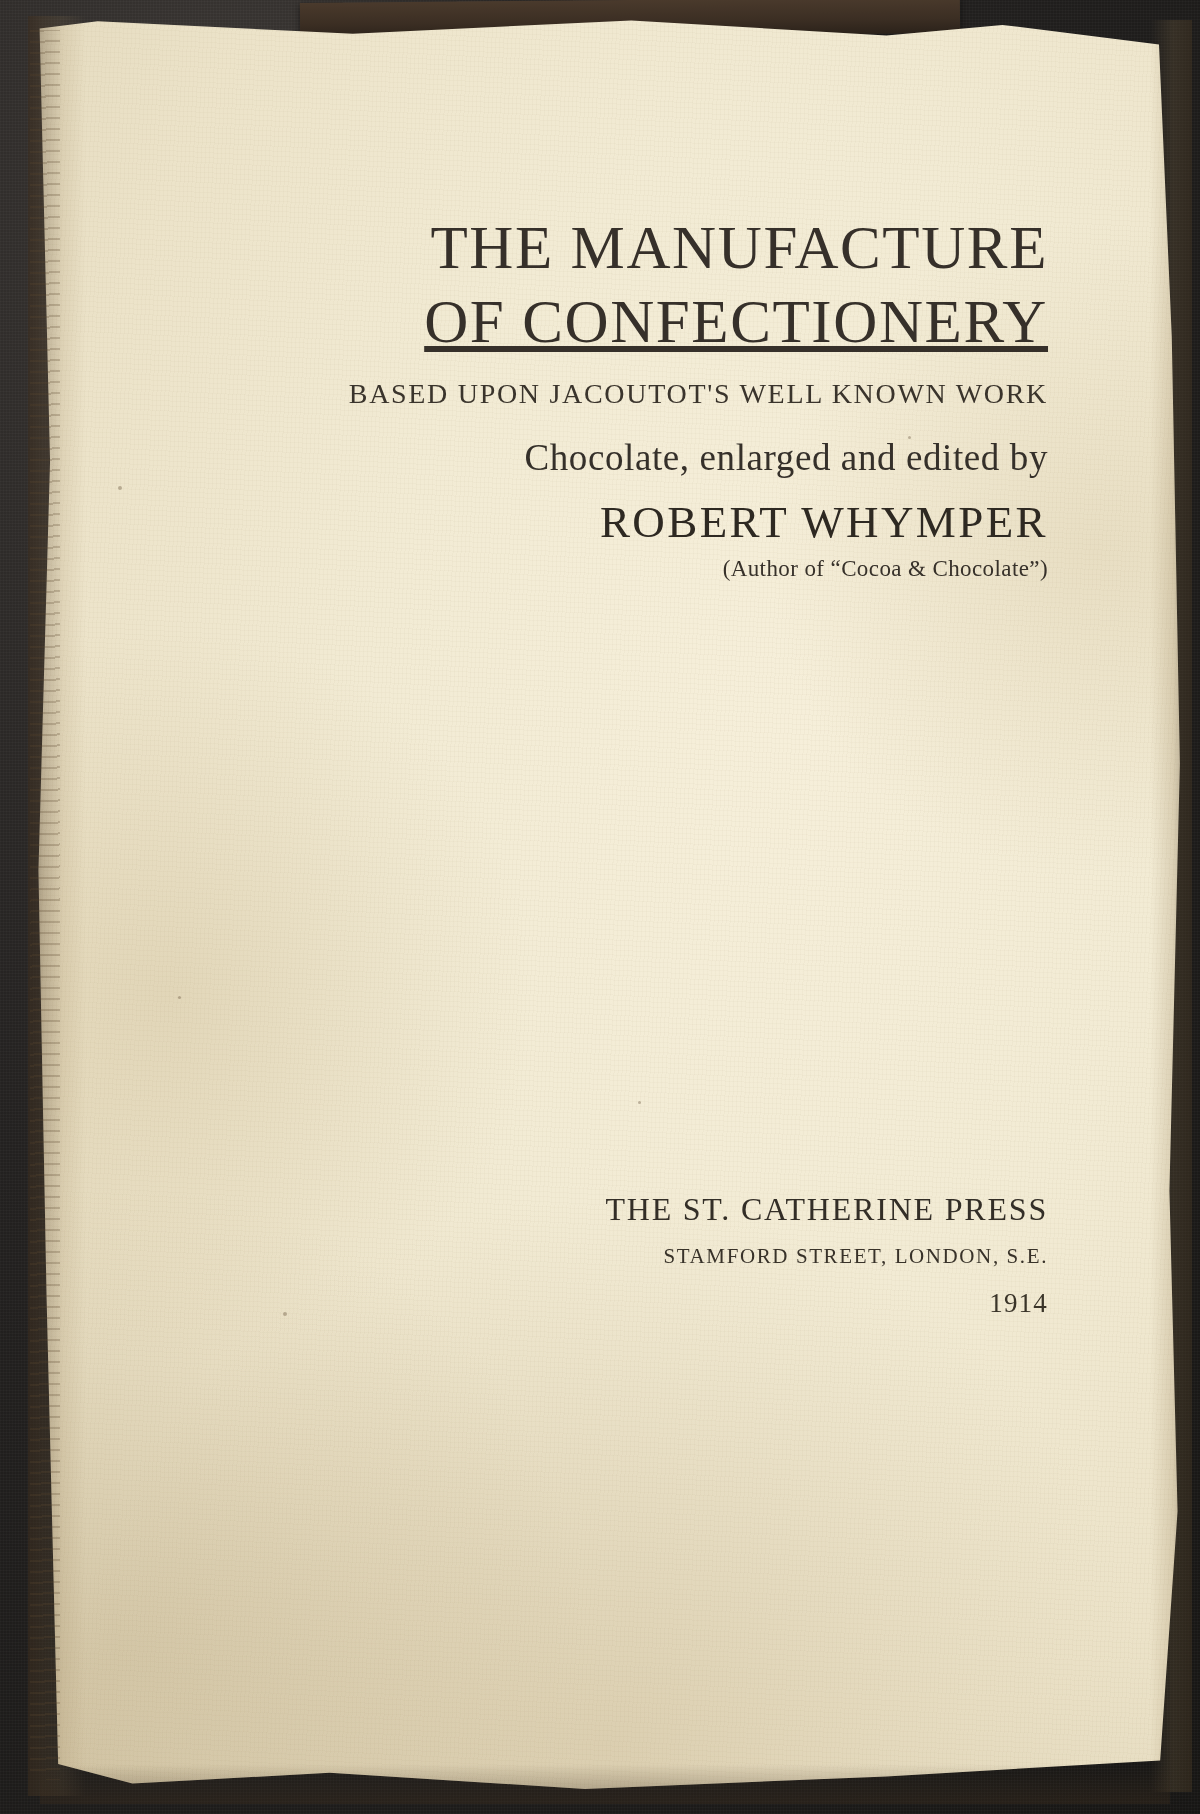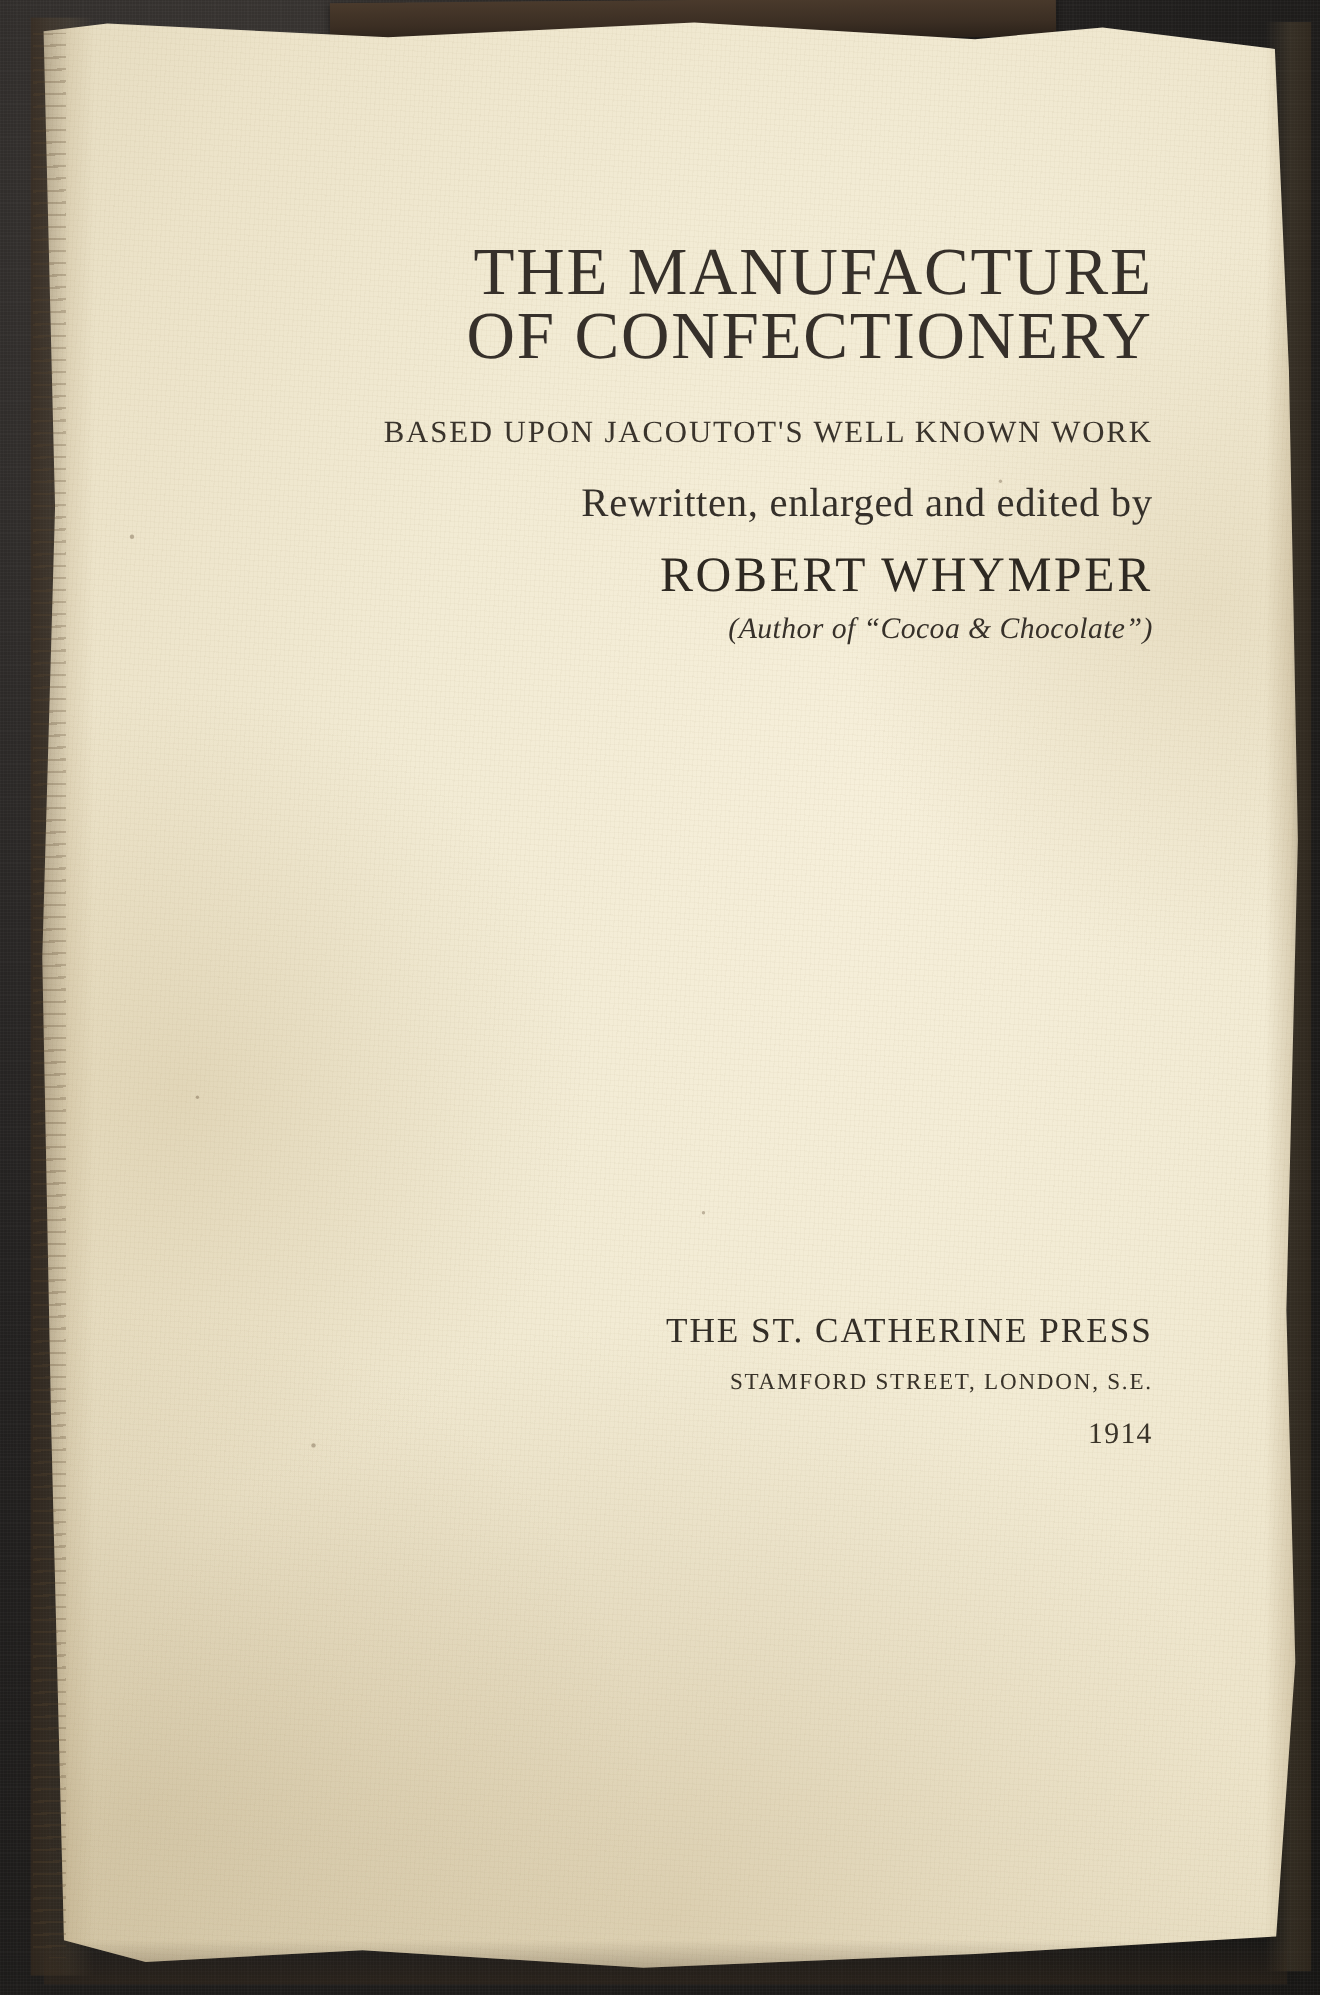--- a/index.html
+++ b/index.html
@@ -153,21 +153,21 @@
 
   .title-line {
     font-family: "Liberation Serif", serif;
     font-size: 61px;
     letter-spacing: 1.6px;
     line-height: 1.12;
     color: #36302a;
     white-space: nowrap;
   }
   .title-line.l1 { position: absolute; top: 198px; left: 0; width: 900px; }
-  .title-line.l2 { position: absolute; top: 256px; left: 0; width: 900px; }
+  .title-line.l2 { position: absolute; top: 272px; left: 0; width: 900px; text-decoration: underline; }
 
   .subtitle {
     position: absolute;
     top: 362px;
     left: 0;
     width: 900px;
     font-size: 28px;
     letter-spacing: 1.7px;
     color: #3a342c;
     white-space: nowrap;
@@ -191,22 +191,21 @@
     font-size: 45px;
     letter-spacing: 2.4px;
     color: #2e2922;
   }
 
   .author-note {
     position: absolute;
     top: 540px;
     left: 0;
     width: 900px;
-    font-size: 27px;
-    font-style: italic;
+    font-size: 23px;
     letter-spacing: 0.4px;
     color: #37312a;
   }
 
   .imprint-1 {
     position: absolute;
     top: 1175px;
     left: 0;
     width: 900px;
     font-size: 32px;
@@ -252,21 +251,21 @@
     <div class="page-stain"></div>
 
     <div class="type-block">
 
       <div class="title-line l1">THE MANUFACTURE</div>
 
       <div class="title-line l2">OF CONFECTIONERY</div>
 
       <div class="subtitle">BASED UPON JACOUTOT'S WELL KNOWN WORK</div>
 
-      <div class="byline">Rewritten, enlarged and edited by</div>
+      <div class="byline">Chocolate, enlarged and edited by</div>
 
       <div class="author">ROBERT WHYMPER</div>
 
       <div class="author-note">(Author of “Cocoa &amp; Chocolate”)</div>
 
       <div class="imprint-1">THE ST. CATHERINE PRESS</div>
 
       <div class="imprint-2">STAMFORD STREET, LONDON, S.E.</div>
 
       <div class="imprint-year">1914</div>

